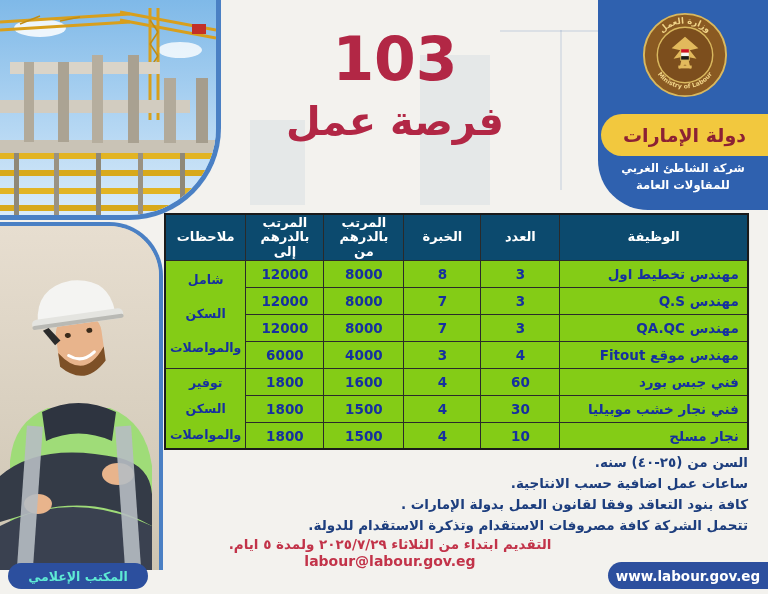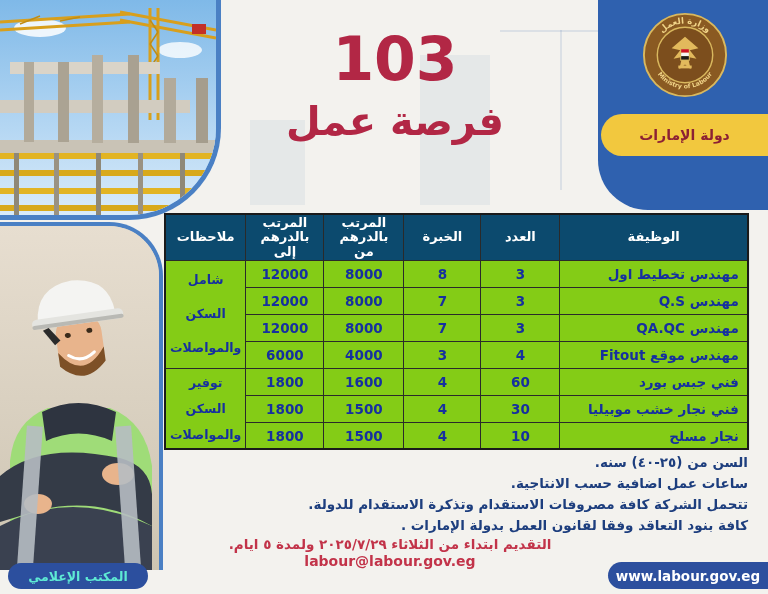--- a/index.html
+++ b/index.html
@@ -23,21 +23,21 @@
   
   .ministry-panel {
     position:absolute; left:598px; top:0; width:170px; height:210px;
     background:#2f61af; border-bottom-left-radius:50px;
   }
   .ministry-logo { position:absolute; left:642px; top:12px; width:86px; height:86px; }
   .uae-band {
     position:absolute; left:601px; top:114px; width:167px; height:42px;
     background:#f2c83e; border-radius:22px 0 0 22px;
     display:flex; align-items:center; justify-content:center;
-    color:#8c2134; font-weight:bold; font-size:14px;
+    color:#8c2134; font-weight:bold; font-size:19px;
   }
   .company-name {
     position:absolute; left:598px; top:160px; width:170px;
     text-align:center; color:#ffffff; font-weight:bold; font-size:11.5px;
     line-height:17px; direction:rtl;
   }
 
   
   .title-block { position:absolute; left:245px; top:26px; width:300px; text-align:center; }
   .title-count { font-size:60px; font-weight:bold; color:#b22745; line-height:66px; }
@@ -194,20 +194,24 @@
         <path d="M45 26 L31 38 l9 2 -7 9 9 -2 -3 13 6 -5 6 5 -3 -13 9 2 -7 -9 9 -2 Z" fill="#e2b95c"></path>
         <rect x="40" y="38" width="10" height="13" fill="#d9b85e"></rect>
         <rect x="41" y="39" width="8" height="3.6" fill="#ce1126"></rect>
         <rect x="41" y="42.6" width="8" height="3.6" fill="#f5f5f5"></rect>
         <rect x="41" y="46.2" width="8" height="3.6" fill="#1a1a1a"></rect>
         <rect x="38" y="56" width="14" height="3" fill="#e2b95c"></rect>
       </g>
     </svg>
   </div>
   <div class="uae-band">دولة الإمارات</div>
+  <div class="company-name">
+    <div>شركة الشاطئ الغربي</div>
+    <div>للمقاولات العامة</div>
+  </div>
 
   <div class="worker-photo">
     <svg width="159" height="344" viewBox="0 0 159 344">
       <defs>
         <linearGradient id="wbg" x1="0" y1="0" x2="0" y2="1">
           <stop offset="0" stop-color="#e7ded0"></stop>
             <stop offset="1" stop-color="#cdc4b2"></stop>
         </linearGradient>
       </defs>
       <rect width="159" height="344" fill="url(#wbg)"></rect>
@@ -316,22 +320,22 @@
         <td>4</td>
         <td>1500</td>
         <td>1800</td>
       </tr>
     </tbody>
   </table>
 
   <div class="conditions">
     <div>السن من (٢٥-٤٠) سنه.</div>
     <div>ساعات عمل اضافية حسب الانتاجية.</div>
+    <div>كافة بنود التعاقد وفقا لقانون العمل بدولة الإمارات .</div>
     <div>تتحمل الشركة كافة مصروفات الاستقدام وتذكرة الاستقدام للدولة.</div>
-    <div>كافة بنود التعاقد وفقا لقانون العمل بدولة الإمارات .</div>
   </div>
 
   <div class="application">
     <div class="app-line1">التقديم ابتداء من  الثلاثاء ٢٠٢٥/٧/٢٩ ولمدة ٥ ايام.</div>
     <div class="app-email">labour@labour.gov.eg</div>
   </div>
 
   <div class="media-pill">المكتب الإعلامي</div>
   <div class="web-pill">www.labour.gov.eg</div>
 

